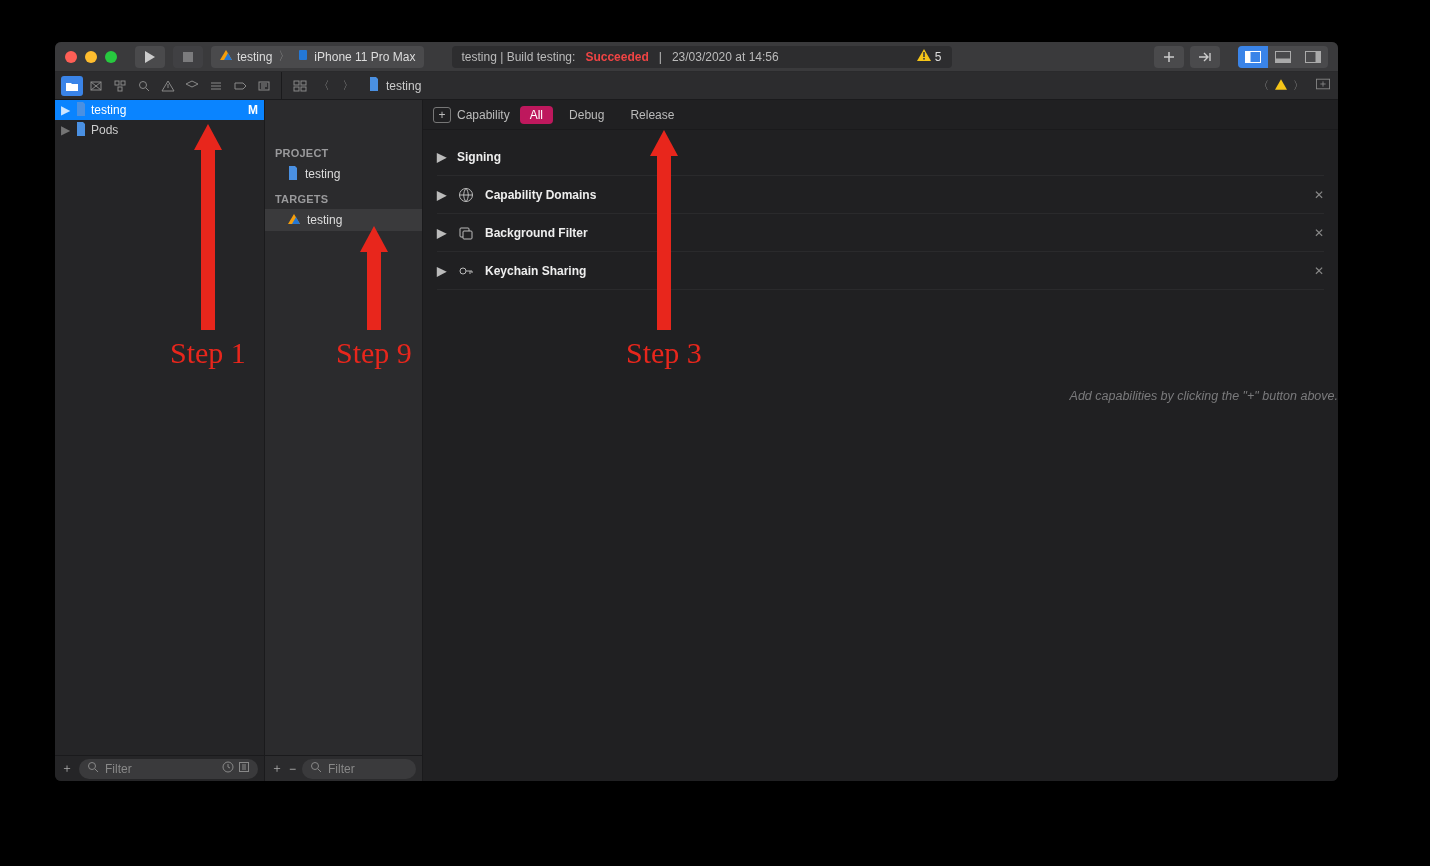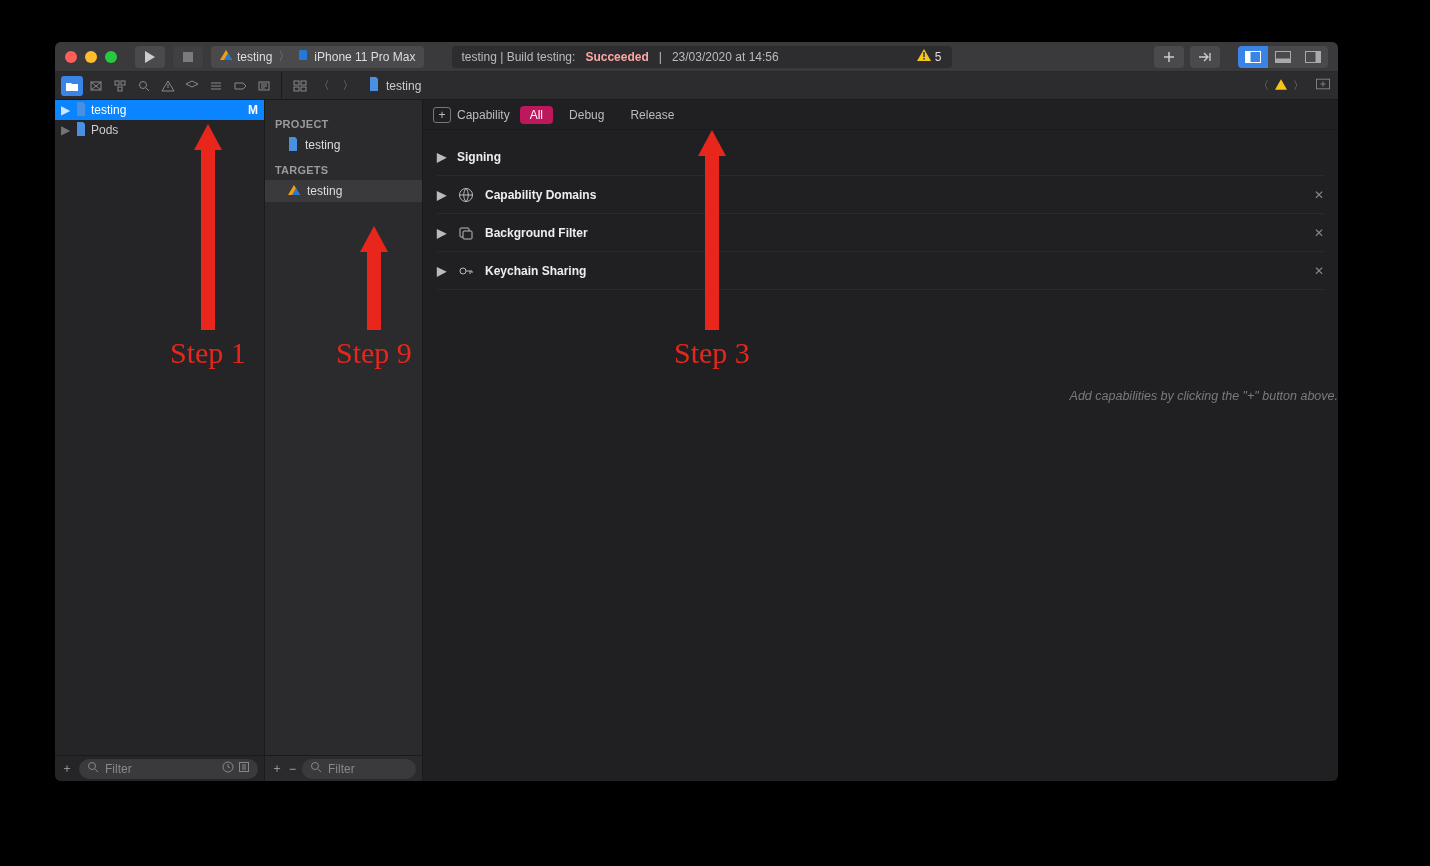--- a/index.html
+++ b/index.html
@@ -28,21 +28,21 @@
   .scheme {
     height: 22px; background: #4a4a4c; border-radius: 4px; display: flex; align-items: center;
     padding: 0 8px; gap: 4px; color: #ddd;
   }
   .scheme .sep { color: #888; margin: 0 2px; }
   .activity {
     flex: 0 0 500px; height: 22px; background: #2d2d2f; border-radius: 4px;
     display: flex; align-items: center; padding: 0 10px; color: #bbb; gap: 10px;
     margin-left: 20px;
   }
-  .activity .strong { color: #fca5a5; font-weight: 600; }
+  .activity .strong { color: #ef4444; font-weight: 600; }
   .activity .warn { margin-left: auto; display: flex; align-items: center; gap: 4px; color: #ddd; }
   .warn-icon { color: #f5c518; }
   .spacer { flex: 1; }
   .tb-group { display: flex; gap: 6px; }
   .tb-panels { display: flex; gap: 0; background: #4a4a4c; border-radius: 4px; overflow: hidden; }
   .tb-panels .seg { width: 30px; height: 22px; display: flex; align-items: center; justify-content: center; color: #aaa; }
   .tb-panels .seg.active { background: #3a84e8; color: #fff; }
   
   .navrow {
     height: 28px; background: #2c2c2e; border-bottom: 1px solid #1a1a1c;
@@ -78,21 +78,21 @@
   .filter-input {
     flex: 1; height: 20px; background: #3a3a3c; border-radius: 10px; display: flex; align-items: center;
     padding: 0 8px; color: #888; gap: 6px;
   }
   .filter-input .ph { color: #888; }
   .col-targets {
     flex: 0 0 158px; background: #2b2b2d; display: flex; flex-direction: column;
     border-right: 1px solid #1a1a1c;
   }
   .targets-pane { flex: 1; padding-top: 14px; }
-  .section-label { color: #9a9a9c; font-size: 11px; font-weight: 700; padding: 4px 10px; letter-spacing: .02em; }
+  .section-label { color: #9a9a9c; font-size: 11px; font-weight: 700; padding: 4px 10px; letter-spacing: .02em; margin-top: 29px; }
   .t-row { height: 22px; display: flex; align-items: center; gap: 6px; padding: 0 10px 0 22px; color: #ddd; }
   .t-row.selected { background: #3a3a3c; }
   .targets-filter {
     height: 26px; border-top: 1px solid #1a1a1c; display: flex; align-items: center; gap: 6px; padding: 0 6px;
   }
   .col-editor {
     flex: 1; background: #202022; display: flex; flex-direction: column;
   }
   
   .editor-header-row {
@@ -484,17 +484,17 @@
 <div class="annot" style="left:170px; top:124px;">
   <div class="arrow-up"></div>
   <div class="arrow-stem" style="height:180px;"></div>
   <div class="label">Step 1</div>
 </div>
 <div class="annot" style="left:336px; top:226px;">
   <div class="arrow-up"></div>
   <div class="arrow-stem" style="height:78px;"></div>
   <div class="label">Step 9</div>
 </div>
-<div class="annot" style="left:674px; top:130px;">
+<div class="annot" style="left:626px; top:130px;">
   <div class="arrow-up"></div>
   <div class="arrow-stem" style="height:174px;"></div>
   <div class="label">Step 3</div>
 </div>
 
 </body></html>

